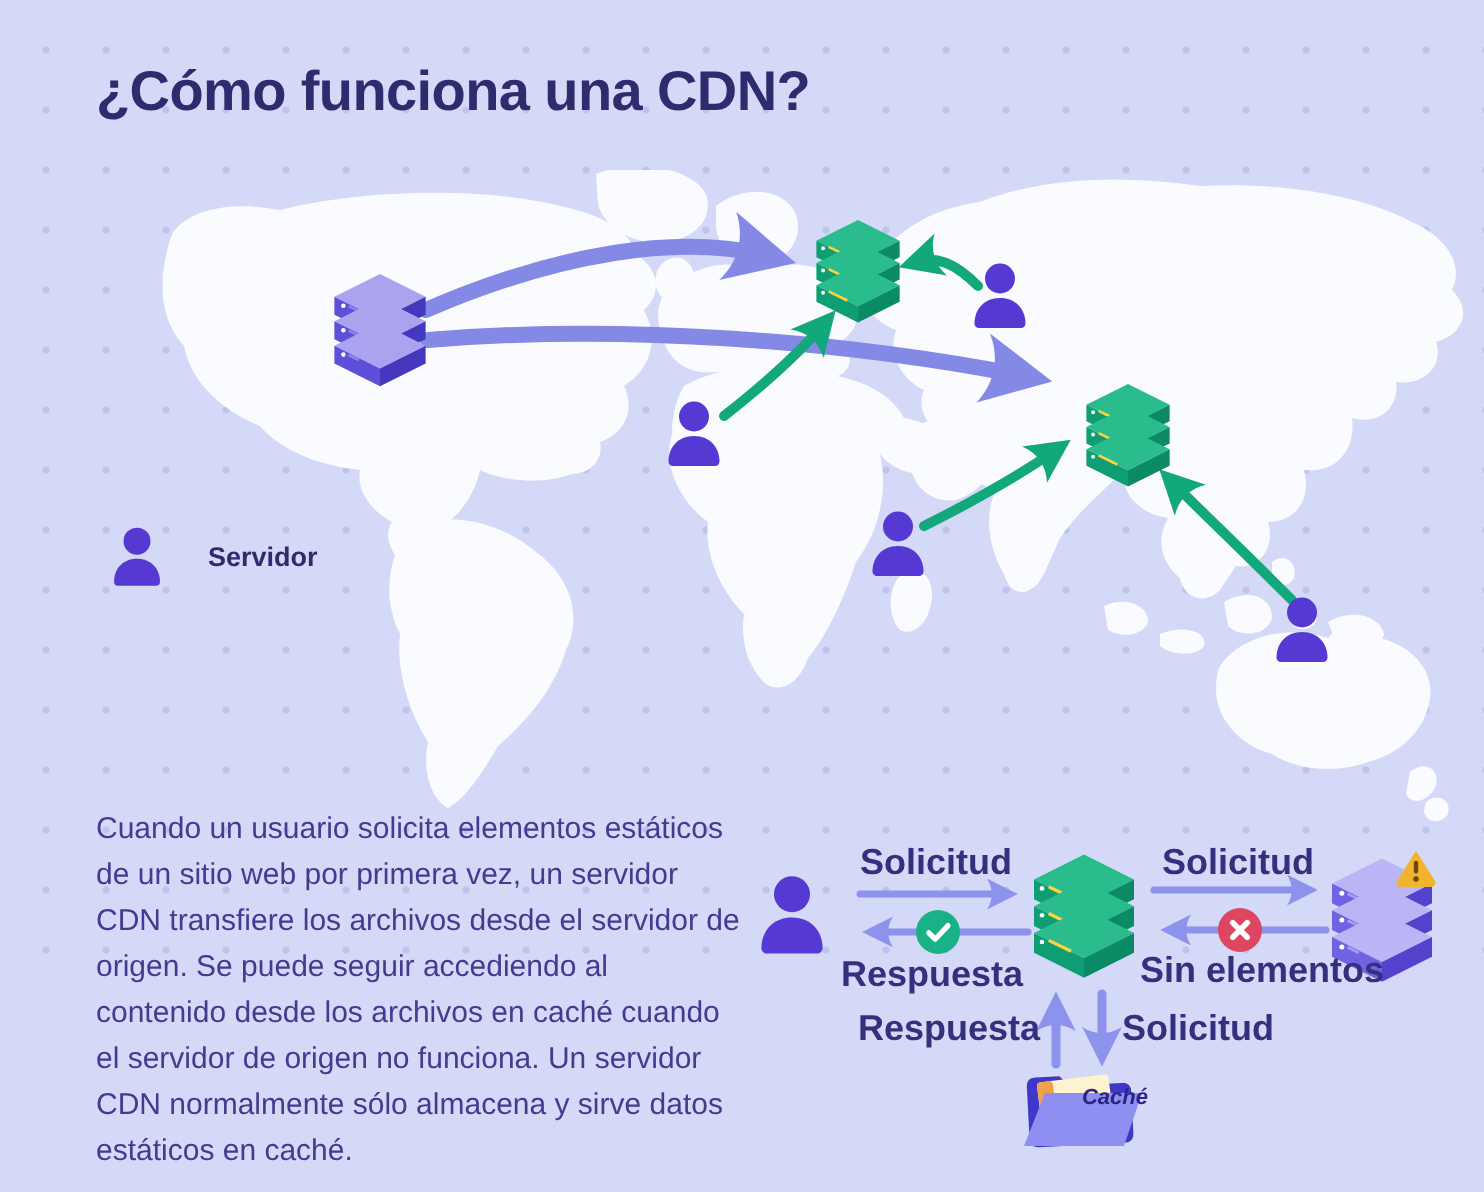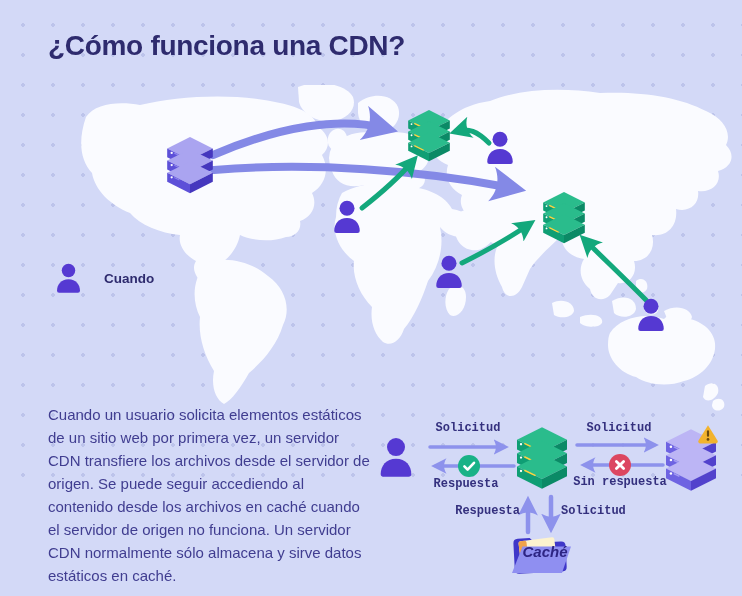--- a/index.html
+++ b/index.html
@@ -21,44 +21,44 @@
     font-size:28px; font-weight:800; letter-spacing:-.3px;
     color:#2e2b6e;
   }
   
   #world-map   { left:0; top:85px;  z-index:1; pointer-events:none; }
   #arrow-layer { left:0; top:0;     z-index:2; pointer-events:none; }
   .icon        { z-index:3; }
   .lbl         { z-index:4; }
 
   .lbl {
-    position:absolute; color:#34307e; font-size:12px; font-weight:600;
-    text-align:center; white-space:nowrap;font-family:Liberation Mono, monospace;
+    position:absolute; color:#34307e; font-size:18px; font-weight:600;
+    text-align:center; white-space:nowrap;
   }
   .lbl.left  { text-align:right; }
   .lbl.right { text-align:left; }
 
   
   #legend { left:48px; top:258px; position:absolute; z-index:3; }
   .legend-row { display:flex; align-items:center; margin-bottom:10px; height:40px; }
   .legend-ic  { width:40px; display:flex; justify-content:center; }
   .legend-row span.txt {
     margin-left:16px; font-size:13.5px; font-weight:600; color:#2e2b6e;
   }
 
   
   #description {
     position:absolute; left:48px; top:404px; width:324px; z-index:3;
     font-size:15px; line-height:1.53; color:#403d90; font-weight:500;
   }
 
   #cache-label {
     position:absolute; left:516px; top:543px; width:58px; z-index:5;
-    text-align:center; font-style:italic; font-weight:700;
-    font-size:15px; color:#2d2483;
+    text-align:right; font-style:italic; font-weight:700;
+    font-size:11px; color:#2d2483;
   }
 </style>
 </head>
 <body>
 
 <svg width="0" height="0" style="position:absolute">
   <defs>
     <symbol id="sym-server-purple" viewBox="0 0 56 70">
       <g>
         <path d="M28 0 L56 14 L28 28 L0 14 Z" fill="#aaa4f0"></path>
@@ -258,21 +258,21 @@
       <use href="#sym-user"></use>
     </svg>
 
   <div id="legend">
     <div class="legend-row">
       <span class="legend-ic">
         <svg width="27" height="30">
             <use href="#sym-user"></use>
           </svg>
       </span>
-      <span class="txt">Cuando</span>
+      <span class="txt">Servidor</span>
     </div>
   </div>
 
   <div id="description">Cuando un usuario solicita elementos estáticos de un sitio web por primera vez, un servidor CDN transfiere los archivos desde el servidor de origen. Se puede seguir accediendo al contenido desde los archivos en caché cuando el servidor de origen no funciona. Un servidor CDN normalmente sólo almacena y sirve datos estáticos en caché.</div>
 
   <svg class="abs icon" style="left:378px;top:437px" width="36" height="40">
       <use href="#sym-user"></use>
     </svg>
   <svg class="abs icon" style="left:517px;top:427px" width="50" height="63">
       <use href="#sym-server-green"></use>
@@ -284,17 +284,17 @@
       <use href="#sym-warning"></use>
     </svg>
   <svg class="abs icon" style="left:509px;top:530px" width="64" height="46">
       <use href="#sym-folder"></use>
     </svg>
   <div id="cache-label">Caché</div>
 
   <div class="lbl" style="left:418px;top:421px;width:100px">Solicitud</div>
   <div class="lbl" style="left:416px;top:477px;width:100px">Respuesta</div>
   <div class="lbl" style="left:569px;top:421px;width:100px">Solicitud</div>
-  <div class="lbl" style="left:570px;top:475px;width:100px">Sin respuesta</div>
+  <div class="lbl" style="left:570px;top:475px;width:100px">Sin elementos</div>
   <div class="lbl left" style="left:422px;top:504px;width:98px">Respuesta</div>
   <div class="lbl right" style="left:561px;top:504px;width:98px">Solicitud</div>
 
 </div>
 
 </body></html>

